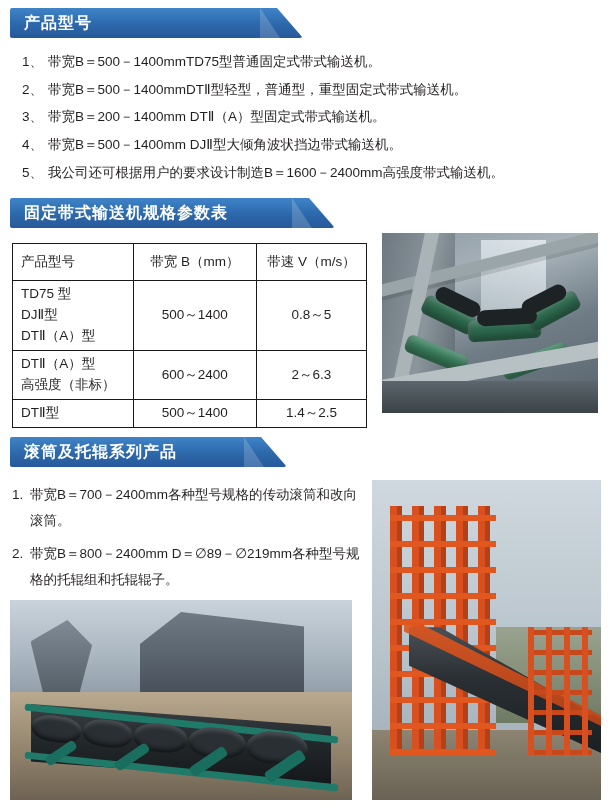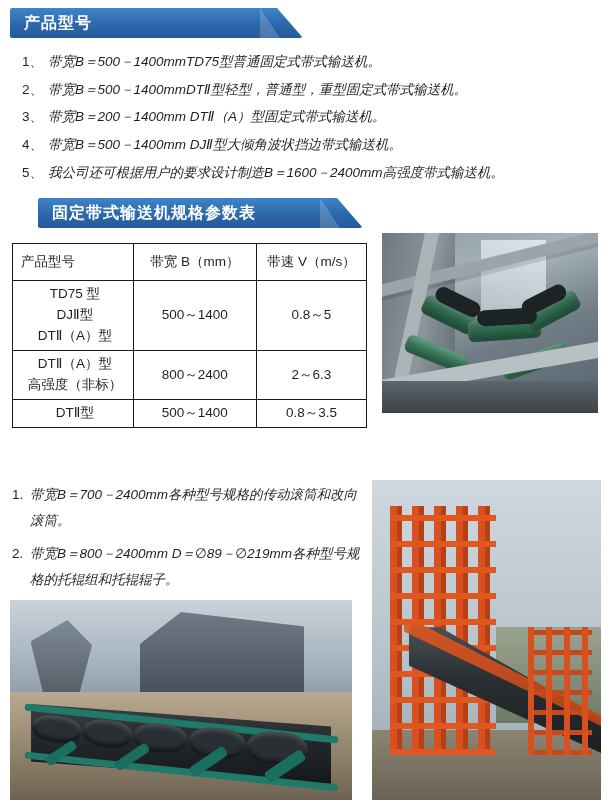--- a/index.html
+++ b/index.html
@@ -52,21 +52,21 @@
   }
   .list .li{
     display:flex;
     align-items:flex-start;
   }
   .list .num{
     width:26px;
     flex:0 0 26px;
     text-align:left;
   }
-  .list .txt{flex:1;font-style:italic;}
+  .list .txt{flex:1;}
 
   
   table.spec{
     border-collapse:collapse;
     width:355px;
     font-size:13.5px;
   }
   table.spec td,table.spec th{
     border:1px solid #1a1a1a;
     text-align:center;
@@ -75,21 +75,21 @@
     color:#231f20;
   }
   table.spec th{
     font-weight:normal;
     height:30px;
   }
   table.spec .left{
     text-align:left;
     padding-left:8px;
   }
-  .cell-lines span{display:block;line-height:1.55;text-align:center;}
+  .cell-lines span{display:block;line-height:1.55;}
 
   
   .photo{position:absolute;overflow:hidden;background:#cfd6da;}
   .ph-inner{position:absolute;inset:0;}
 
   
   #photo1{left:382px;top:233px;width:216px;height:180px;}
   #photo1 .sky{position:absolute;left:0;top:0;width:100%;height:100%;
     background:linear-gradient(160deg,#8d9aa3 0%,#a9b4bb 30%,#6f7c85 60%,#57646d 100%);}
   #photo1 .wallL{position:absolute;left:0;top:0;width:34%;height:100%;
@@ -182,21 +182,21 @@
     <div class="li">
       <span class="num">4、</span>
       <span class="txt">带宽B＝500－1400mm DJⅡ型大倾角波状挡边带式输送机。</span>
     </div>
     <div class="li">
       <span class="num">5、</span>
       <span class="txt">我公司还可根据用户的要求设计制造B＝1600－2400mm高强度带式输送机。</span>
     </div>
   </div>
 
-  <div class="heading" style="position:absolute;left:10px;top:198px;width:324px;margin-left:28px;">
+  <div class="heading" style="position:absolute;left:10px;top:198px;width:324px;">
     <span>固定带式输送机规格参数表</span>
     <span class="tail2"></span>
     <span class="tail"></span>
   </div>
 
   <div style="position:absolute;left:12px;top:243px;">
     <table class="spec">
       <tbody>
           <tr>
         <th class="left" style="width:120px;">产品型号</th>
@@ -210,29 +210,29 @@
           <span>DTⅡ（A）型</span>
         </td>
         <td>500～1400</td>
         <td>0.8～5</td>
       </tr>
       <tr>
         <td class="left cell-lines">
           <span>DTⅡ（A）型</span>
           <span>高强度（非标）</span>
         </td>
-        <td>800～2400</td>
+        <td>600～2400</td>
         <td>2～6.3</td>
       </tr>
       <tr>
         <td class="left cell-lines">
           <span>DTⅡ型</span>
         </td>
         <td>500～1400</td>
-        <td>0.8～3.5</td>
+        <td>1.4～2.5</td>
       </tr>
     </tbody>
       </table>
   </div>
 
   <div class="photo" id="photo1">
     <div class="ph-inner">
       <div class="sky"></div>
       <div class="wallL"></div>
       <div class="bright"></div>
@@ -244,20 +244,25 @@
       <div class="blackRoll b1"></div>
       <div class="blackRoll b2"></div>
       <div class="blackRoll b3"></div>
       <div class="roller r4"></div>
       <div class="roller r5"></div>
       <div class="beam2"></div>
       <div class="floor"></div>
     </div>
   </div>
 
+  <div class="heading" style="position:absolute;left:10px;top:437px;width:276px;">
+    <span>滚筒及托辊系列产品</span>
+    <span class="tail2"></span>
+    <span class="tail"></span>
+  </div>
 
   <div class="list" style="position:absolute;left:12px;top:482px;width:350px;line-height:1.9;">
     <div class="li">
       <span class="num" style="width:18px;flex:0 0 18px;">1.</span>
       <span class="txt">带宽B＝700－2400mm各种型号规格的传动滚筒和改向滚筒。</span>
     </div>
     <div class="li" style="margin-top:8px;">
       <span class="num" style="width:18px;flex:0 0 18px;">2.</span>
       <span class="txt">带宽B＝800－2400mm D＝∅89－∅219mm各种型号规格的托辊组和托辊辊子。</span>
     </div>

